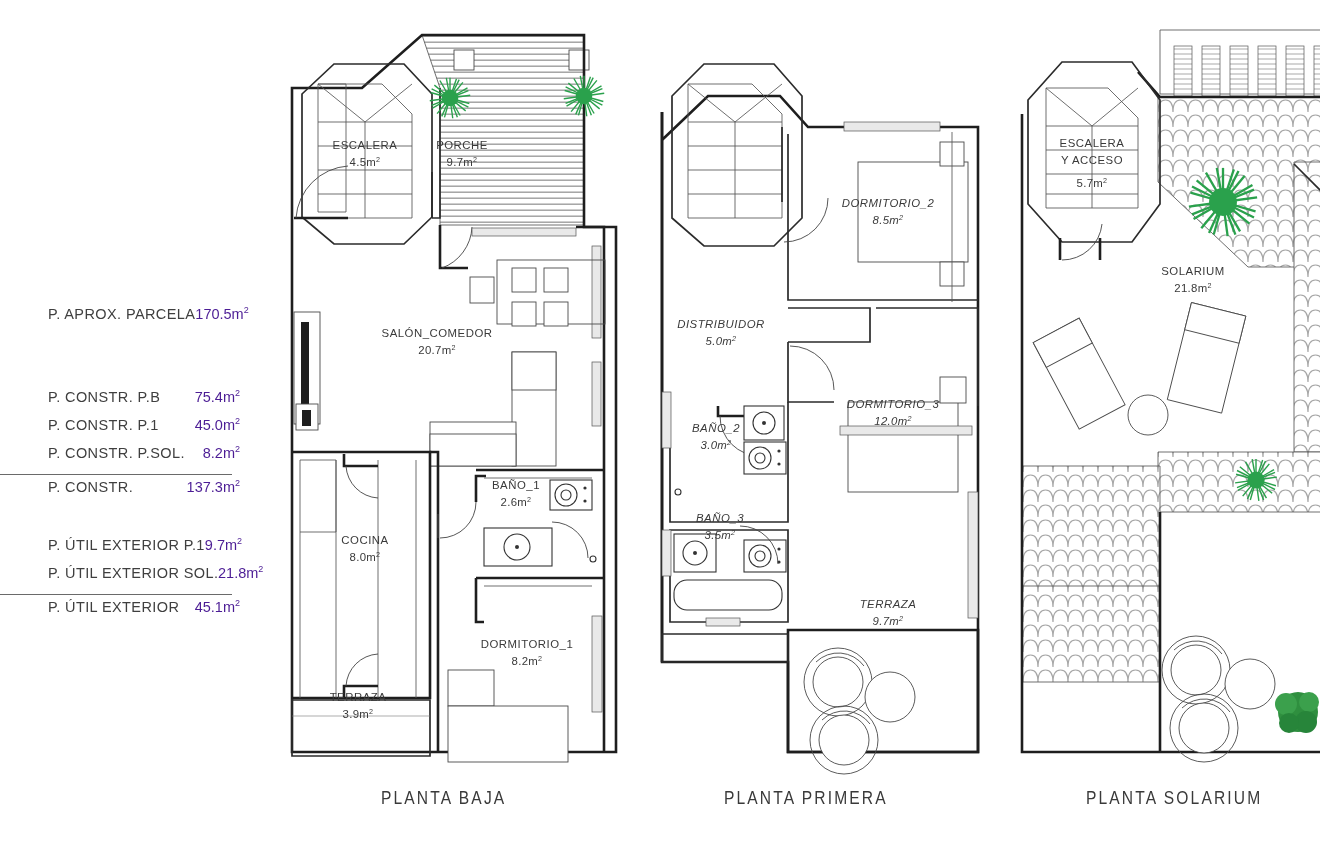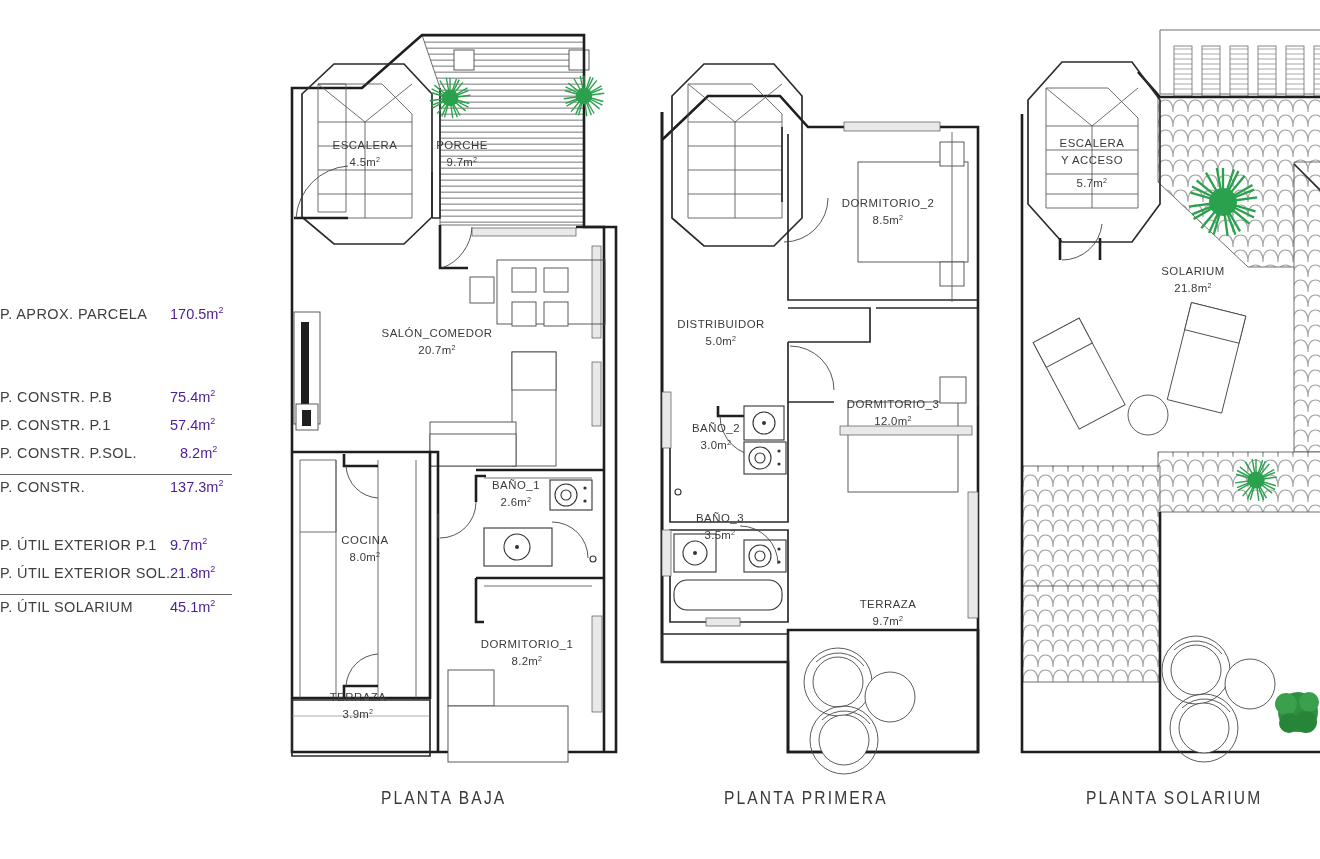--- a/index.html
+++ b/index.html
@@ -6,21 +6,21 @@
   html,body{margin:0;padding:0;background:#ffffff;}
   body{
     width:1320px;height:859px;overflow:hidden;position:relative;
     font-family:"Liberation Sans","DejaVu Sans",sans-serif;
     color:#3a3a3a;
   }
   .stage{position:absolute;inset:0;}
 
   
   #areas-table{position:absolute;left:0;top:305;width:240px;}
-  .area-row{display:flex;align-items:baseline;height:28px;}
+  .area-row{display:flex;align-items:baseline;height:28px;padding-left:48px;}
   .area-label{font-size:14.5px;letter-spacing:.4px;color:#3f3f3f;white-space:nowrap;}
   .area-value{font-size:14.5px;color:#4c1d95;white-space:nowrap;}
   .sup{font-size:9px;vertical-align:super;}
   .rule{height:1px;background:#6a6a6a;margin:2px 0 3px 0;}
 
   
   .plan-title{
     position:absolute;font-size:19px;letter-spacing:2.6px;color:#3a3a3a;
     transform:scaleX(.82);transform-origin:left center;white-space:nowrap;
   }
@@ -54,21 +54,21 @@
     </div>
 
     <div style="height:55px"></div>
 
     <div class="area-row">
       <div class="area-label" style="width:170px">P.  CONSTR.  P.B</div>
       <div class="area-value"><span>75.4</span><span>m</span><span class="sup">2</span></div>
     </div>
     <div class="area-row">
       <div class="area-label" style="width:170px">P.  CONSTR.  P.1</div>
-      <div class="area-value"><span>57.4</span><span>m</span><span class="sup">2</span></div>
+      <div class="area-value"><span>45.0</span><span>m</span><span class="sup">2</span></div>
     </div>
     <div class="area-row">
       <div class="area-label" style="width:180px">P.  CONSTR.  P.SOL.</div>
       <div class="area-value"><span>8.2</span><span>m</span><span class="sup">2</span></div>
     </div>
     <div class="rule" style="width:232px"></div>
     <div class="area-row">
       <div class="area-label" style="width:170px">P.  CONSTR.</div>
       <div class="area-value"><span>137.3</span><span>m</span><span class="sup">2</span></div>
     </div>
@@ -78,21 +78,21 @@
     <div class="area-row">
       <div class="area-label" style="width:170px">P.  ÚTIL  EXTERIOR  P.1</div>
       <div class="area-value"><span>9.7</span><span>m</span><span class="sup">2</span></div>
     </div>
     <div class="area-row">
       <div class="area-label" style="width:170px">P.  ÚTIL  EXTERIOR  SOL.</div>
       <div class="area-value"><span>21.8</span><span>m</span><span class="sup">2</span></div>
     </div>
     <div class="rule" style="width:232px"></div>
     <div class="area-row">
-      <div class="area-label" style="width:170px">P.  ÚTIL  SOLARIUM</div>
+      <div class="area-label" style="width:170px">P.  ÚTIL  EXTERIOR</div>
       <div class="area-value"><span>45.1</span><span>m</span><span class="sup">2</span></div>
     </div>
   </div>
 
   <svg width="0" height="0" style="position:absolute">
     <defs>
       <pattern id="porchHatch" width="6" height="6" patternUnits="userSpaceOnUse">
         <rect width="6" height="6" fill="#fff"></rect>
         <line x1="0" y1="2.2" x2="6" y2="2.2" stroke="#9d9d9d" stroke-width="1.4"></line>
       </pattern>
@@ -259,21 +259,21 @@
     <text class="rm-area" x="93" y="539"><tspan>8.0</tspan><tspan>m</tspan><tspan class="rm-sup">2</tspan></text>
 
     <text class="rm-name" x="255" y="626">DORMITORIO_1</text>
     <text class="rm-area" x="255" y="643"><tspan>8.2</tspan><tspan>m</tspan><tspan class="rm-sup">2</tspan></text>
 
     <text class="rm-name" x="86" y="679">TERRAZA</text>
     <text class="rm-area" x="86" y="696"><tspan>3.9</tspan><tspan>m</tspan><tspan class="rm-sup">2</tspan></text>
   </svg>
   </div>
 
-  <div class="plan" style="left:648px;top:22px;">
+  <div class="plan" style="left:648px;top:22px;font-style:italic;">
   <svg width="360" height="740" viewBox="0 0 360 740">
 
     <path d="M14 90 L14 640 L140 640 L140 730 L330 730 L330 280 L330 105 L205 105 L160 105 L132 74 L60 74 L14 118" class="w-thick" fill="none"></path>
     <path d="M14 90 L14 640" class="w-thick"></path>
 
     <path d="M24 74 L56 42 L126 42 L154 74 L154 196 L126 224 L56 224 L24 196 Z" class="w-med" fill="#fff"></path>
     <path d="M40 62 L104 62 L134 92 L134 196 L40 196 Z" class="w-thin"></path>
     <path d="M40 62 L87 100 L134 62" class="w-thin" fill="none"></path>
     <g class="w-thin">
       <line x1="40" y1="100" x2="134" y2="100"></line>

